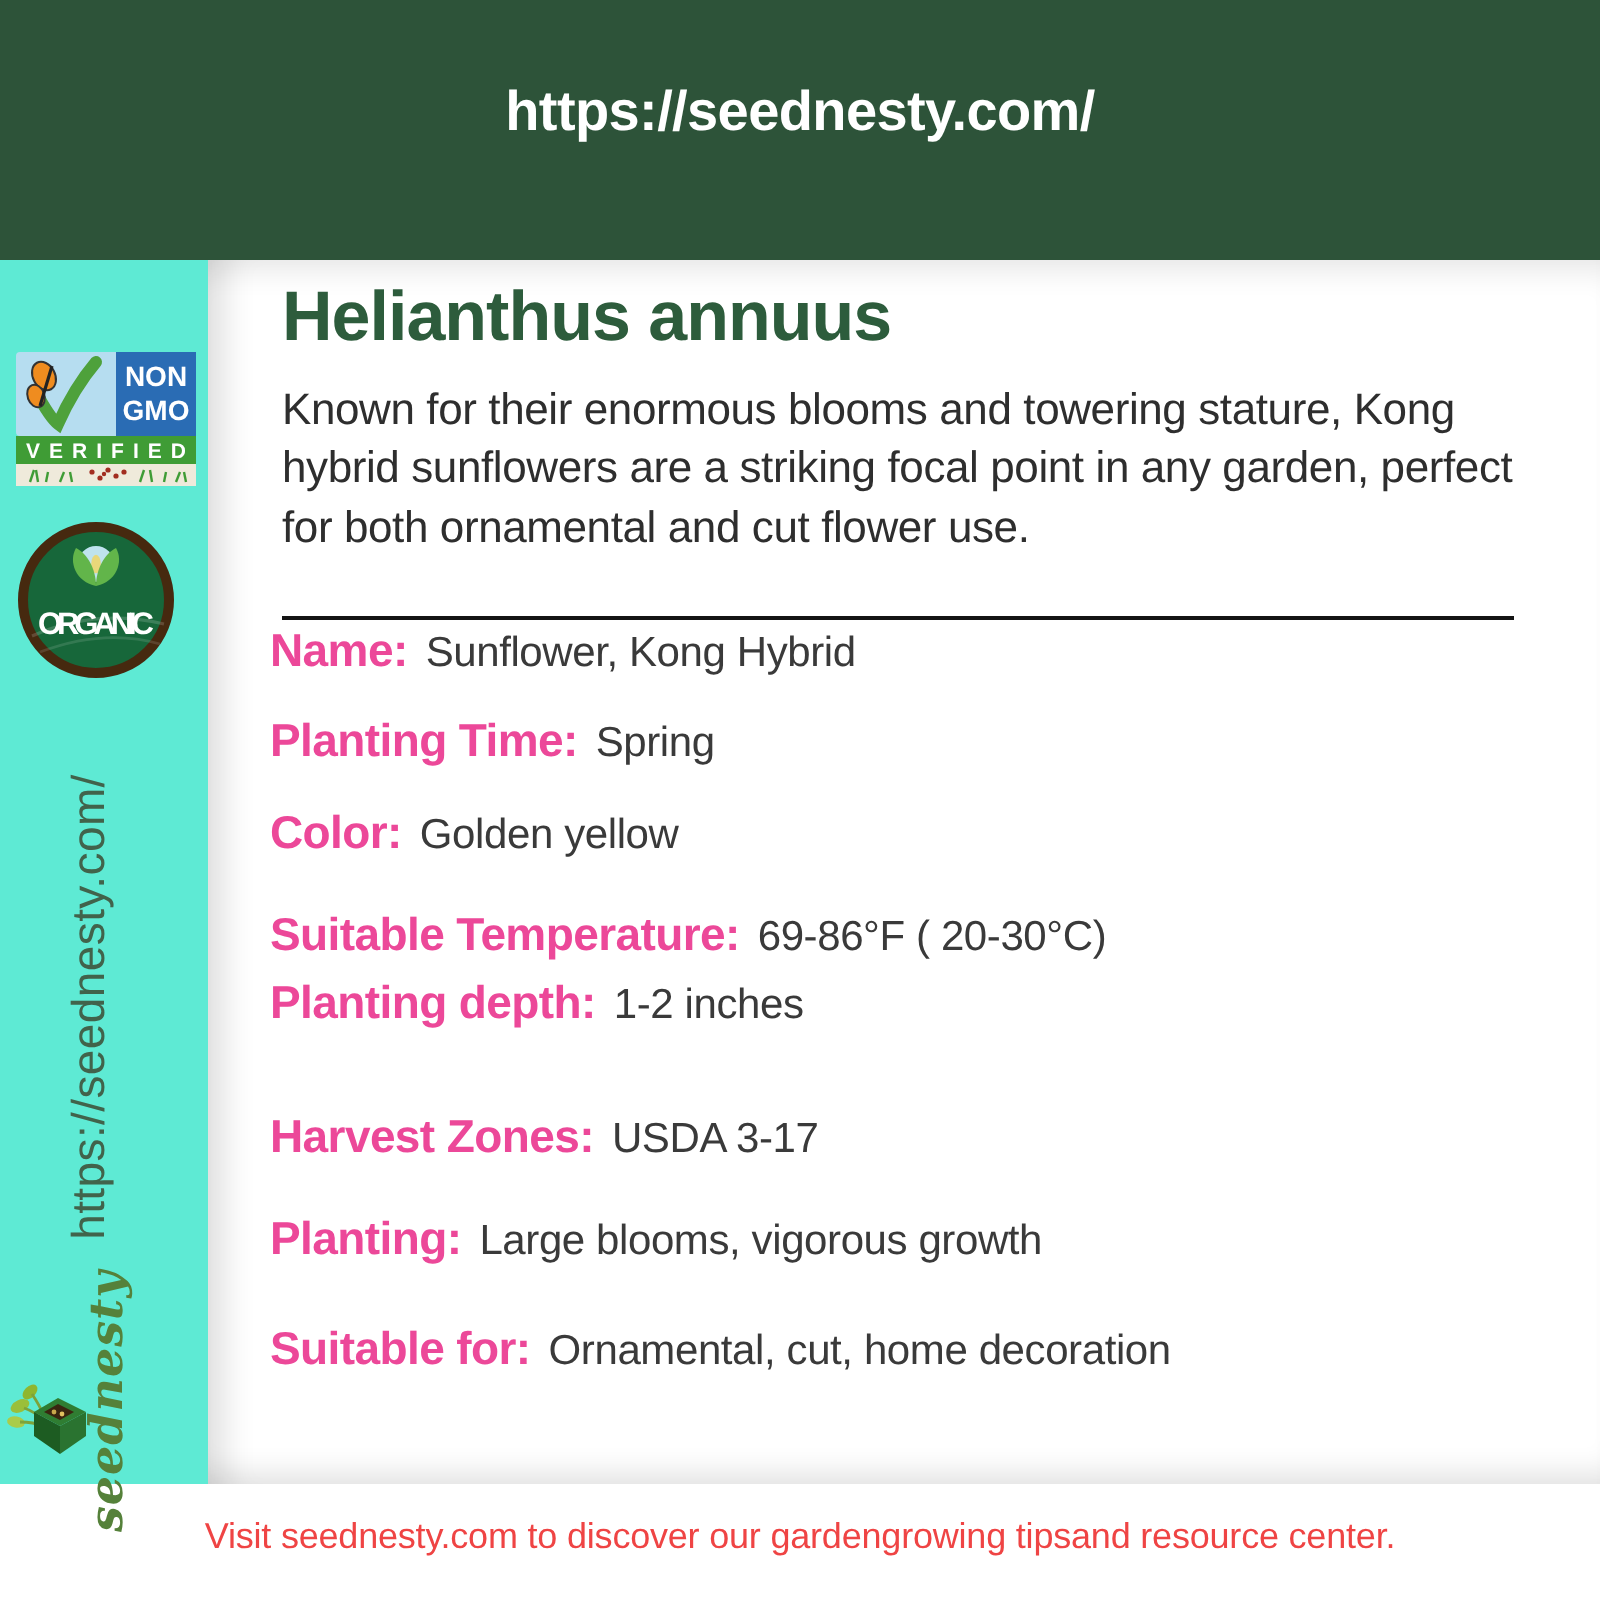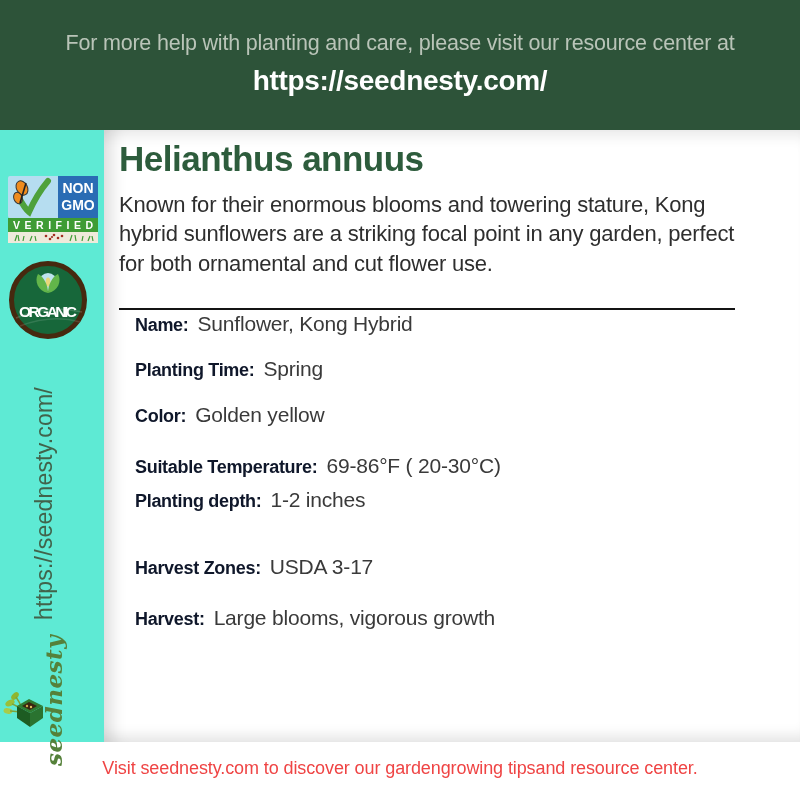--- a/index.html
+++ b/index.html
@@ -26,45 +26,44 @@
     font-size:23px; letter-spacing:0.2px; }
 
   .brand-script-wrap { position:absolute; left:38px; top:520px; width:32px; height:100px;
     display:flex; align-items:center; justify-content:center; overflow:visible; }
   .brand-script { white-space:nowrap; transform:rotate(-90deg); color:#55813a;
     font-family:"DejaVu Serif", serif; font-style:italic; font-weight:700; font-size:23px; letter-spacing:0.5px; }
 
   .logo-wrap { position:absolute; left:3px; top:556px; }
 
   .card { position:absolute; left:104px; top:0; right:0; bottom:0; background:#ffffff;
-    padding:9px 40px 0 15px;
+    padding:9px 40px 0 37px;
     box-shadow: inset 20px 0 16px -12px rgba(0,0,0,0.13),
                 inset 0 16px 14px -10px rgba(0,0,0,0.09),
                 inset 0 -16px 14px -10px rgba(0,0,0,0.11); }
 
   .product-title { color:#2d5c3c; font-size:35px; font-weight:700; letter-spacing:-0.5px; line-height:1.12; }
   .product-description { margin-top:12px; width:622px; color:#2e2e2e; font-size:22px;
     line-height:1.33; letter-spacing:-0.2px; }
   .divider { margin-top:30px; width:616px; border:none; border-top:2px solid #141414; }
 
   .spec-row { position:absolute; left:31px; white-space:nowrap; }
-  .spec-label { color:#0f172a; font-size:18px; font-weight:700; letter-spacing:-0.3px; margin-right:9px; }
+  .spec-label { color:#ec4899; font-size:23px; font-weight:700; letter-spacing:-0.3px; margin-right:9px; }
   .spec-value { color:#3a3a3a; font-size:21px; letter-spacing:-0.2px; }
 
   
   .footer { height:58px; background:#ffffff; text-align:center; padding-top:16px; }
   .footer-text { color:#ef4444; font-size:18px; letter-spacing:-0.1px; }
 </style>
 </head>
 <body>
 
 <div class="page">
 
   <div class="banner">
-    <div class="banner-line1">For more help with planting and care, please visit our resource center at</div>
     <div class="banner-line2">https://seednesty.com/</div>
   </div>
 
   <div class="body">
 
     <div class="sidebar">
 
       <svg class="badge-nongmo" width="90" height="67" viewBox="0 0 90 67">
         <rect x="0" y="0" width="90" height="42" rx="2" fill="#b6ddf0"></rect>
         <rect x="50" y="0" width="40" height="42" fill="#2a6cb4"></rect>
@@ -156,21 +155,24 @@
       <div class="spec-row" style="top:324px">
         <span class="spec-label">Suitable Temperature:</span><span class="spec-value">69-86°F ( 20-30°C)</span>
       </div>
       <div class="spec-row" style="top:358px">
         <span class="spec-label">Planting depth:</span><span class="spec-value">1-2 inches</span>
       </div>
       <div class="spec-row" style="top:425px">
         <span class="spec-label">Harvest Zones:</span><span class="spec-value">USDA 3-17</span>
       </div>
       <div class="spec-row" style="top:476px">
-        <span class="spec-label">Harvest:</span><span class="spec-value">Large blooms, vigorous growth</span>
+        <span class="spec-label">Planting:</span><span class="spec-value">Large blooms, vigorous growth</span>
+      </div>
+      <div class="spec-row" style="top:531px">
+        <span class="spec-label">Suitable for:</span><span class="spec-value">Ornamental, cut, home decoration</span>
       </div>
     </div>
   </div>
 
   <div class="footer">
     <div class="footer-text">Visit seednesty.com to discover our gardengrowing tipsand resource center.</div>
   </div>
 
 </div>
 

